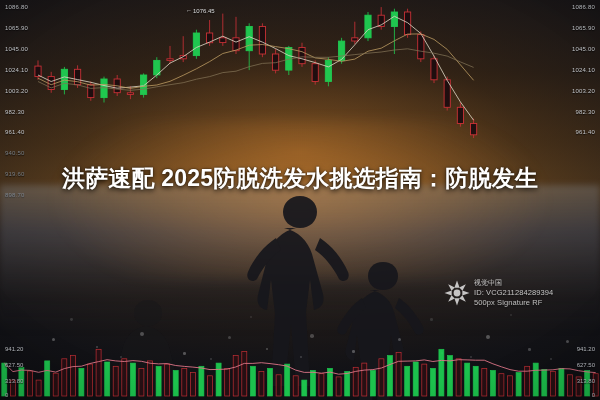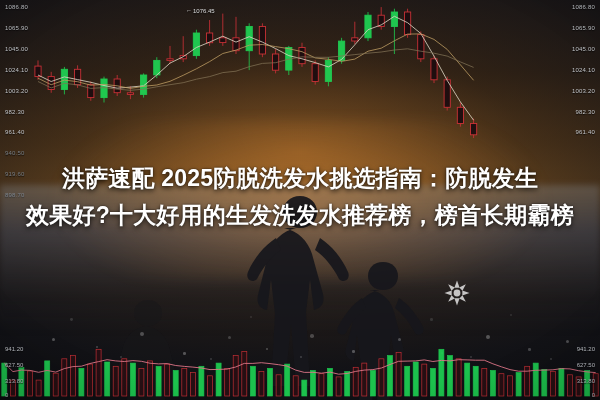--- a/index.html
+++ b/index.html
@@ -345,34 +345,38 @@
         <div class="tick" style="top: 30px;">627.50</div>
         <div class="tick" style="top: 46px;">313.80</div>
         <div class="tick" style="top: 60px;">0</div>
       </div>
   </div>
 
   <div class="vignette"></div>
 
   <div id="headline">
     <span class="ln ln1">洪萨速配 2025防脱洗发水挑选指南：防脱发生</span>
-    <span class="ln ln2">效果好?十大好用的生发洗发水推荐榜，榜首长期霸榜</span>
   </div>
 
   <div id="watermark">
     <div class="wm-logo">
       <svg viewBox="0 0 26 26" width="26" height="26">
         <g fill="#f4f4f4">
           <circle cx="13" cy="13" r="3.4"></circle>
           <path d="M13 0.5 l2.6 7.2 h-5.2 z"></path>
           <path d="M13 25.5 l-2.6 -7.2 h5.2 z"></path>
           <path d="M0.5 13 l7.2 -2.6 v5.2 z"></path>
           <path d="M25.5 13 l-7.2 2.6 v-5.2 z"></path>
           <path d="M4.2 4.2 l6.6 3.3 l-3.3 3.3 z"></path>
           <path d="M21.8 21.8 l-6.6 -3.3 l3.3 -3.3 z"></path>
           <path d="M21.8 4.2 l-3.3 6.6 l-3.3 -3.3 z"></path>
           <path d="M4.2 21.8 l3.3 -6.6 l3.3 3.3 z"></path>
         </g>
       </svg>
     </div>
+    <div class="wm-text">
+      <div class="wm-brand">视觉中国</div>
+      <div class="wm-id">ID: VCG211284289394</div>
+      <div class="wm-sig">500px Signature RF</div>
+    </div>
   </div>
 
 </div>
 
 </body></html>

